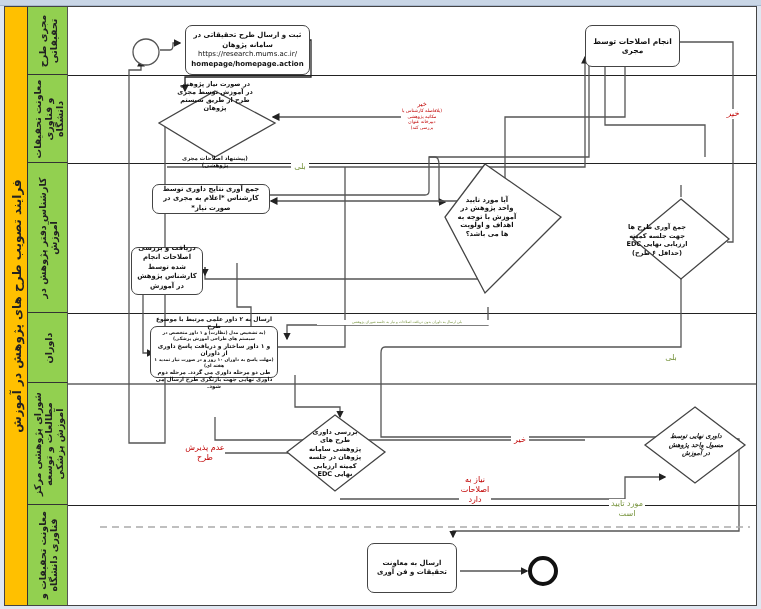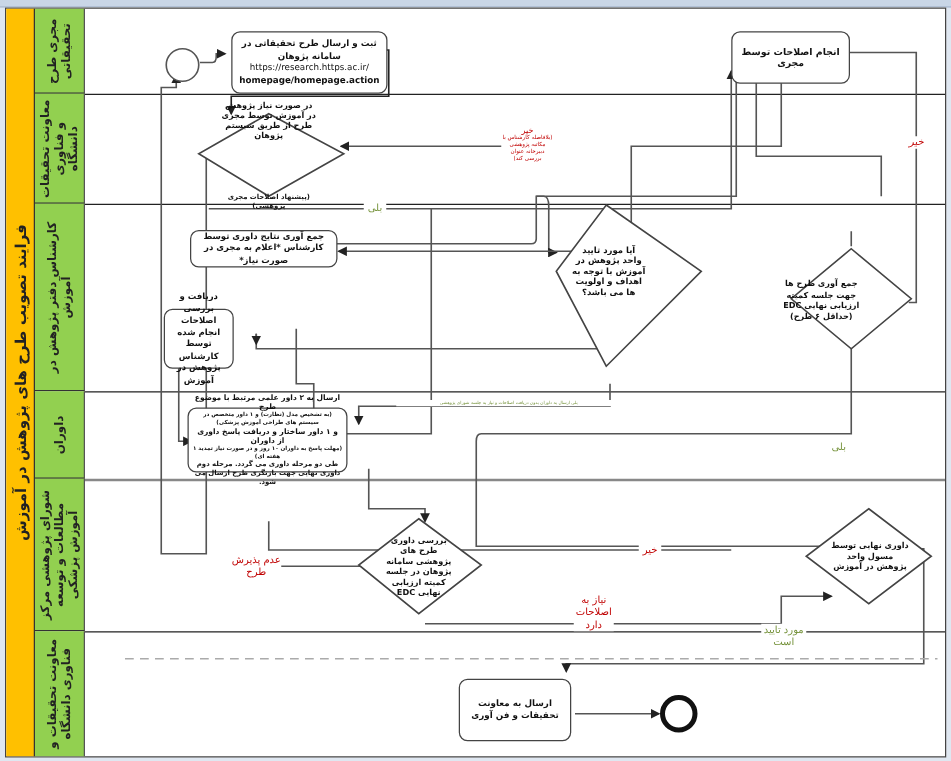--- a/index.html
+++ b/index.html
@@ -93,21 +93,21 @@
     <polygon points="480,157 556,210 480,286 440,210" fill="#fff" stroke="#444" stroke-width="1.3"></polygon>
     <polygon points="676,192 724,232 676,272 628,232" fill="#fff" stroke="#444" stroke-width="1.3"></polygon>
     <polygon points="330,408 380,445 330,484 282,445" fill="#fff" stroke="#444" stroke-width="1.3"></polygon>
     <polygon points="690,400 740,438 690,476 640,438" fill="#fff" stroke="#444" stroke-width="1.3"></polygon>
   </svg>
 
   <div class="node" style="left:127px;top:32px;width:28px;height:28px;"></div>
 
   <div class="node box" style="left:180px;top:18px;width:125px;height:50px;flex-direction:column;font-size:7px;">
     <div>ثبت و ارسال طرح تحقیقاتی در سامانه پژوهان</div>
-    <div style="direction:ltr;font-weight:normal;">https://research.https.ac.ir/</div>
+    <div style="direction:ltr;font-weight:normal;">https://research.mums.ac.ir/</div>
     <div style="direction:ltr;font-weight:bold;">homepage/homepage.action</div>
   </div>
 
   <div class="node box" style="left:580px;top:18px;width:95px;height:42px;">
     <span>انجام اصلاحات توسط مجری</span>
   </div>
 
   <div class="node" style="left:172px;top:84px;width:76px;height:66px;flex-direction:column;font-size:6.5px;line-height:8px;gap:43px;">
     <span>در صورت نیاز پژوهش در آموزش توسط مجری طرح از طریق سیستم پژوهان</span>
     <span class="tiny">(پیشنهاد اصلاحات مجری پژوهشی)</span>
@@ -118,37 +118,37 @@
   </div>
 
   <div class="node" style="left:618px;top:212px;width:68px;height:42px;font-size:6.5px;line-height:8.5px;">
     <span>جمع آوری طرح ها جهت جلسه کمیته ارزیابی نهایی EDC (حداقل ۶ طرح)</span>
   </div>
 
   <div class="node box" style="left:147px;top:177px;width:118px;height:30px;font-size:6.8px;">
     <span>جمع آوری نتایج داوری توسط کارشناس *اعلام به مجری در صورت نیاز*</span>
   </div>
 
-  <div class="node box" style="left:126px;top:240px;width:56px;height:48px;font-size:6.8px;">
+  <div class="node box" style="left:126px;top:240px;width:72px;height:48px;font-size:6.8px;align-items:flex-end;">
     <span>دریافت و بررسی اصلاحات انجام شده توسط کارشناس پژوهش در آموزش</span>
   </div>
 
   <div class="node box" style="left:145px;top:319px;width:128px;height:52px;flex-direction:column;font-size:6px;line-height:7.5px;">
     <span>ارسال به ۲ داور علمی مرتبط با موضوع طرح</span>
     <span class="tiny" style="font-size:4.5px;line-height:6px;">(به تشخیص مدل (نظارت) و ۱ داور متخصص در سیستم های طراحی آموزش پزشکی)</span>
     <span>و ۱ داور ساختار و دریافت پاسخ داوری از داوران</span>
     <span class="tiny" style="font-size:4.5px;line-height:6px;">(مهلت پاسخ به داوران ۱۰ روز و در صورت نیاز تمدید ۱ هفته ای)</span>
     <span style="font-size:5.5px;line-height:7px;">طی دو مرحله داوری می گردد. مرحله دوم داوری نهایی جهت بازنگری طرح ارسال می شود.</span>
   </div>
 
   <div class="node" style="left:302px;top:420px;width:56px;height:52px;font-size:6.5px;line-height:8.5px;">
     <span>بررسی داوری طرح های پژوهشی سامانه پژوهان در جلسه کمیته ارزیابی نهایی EDC</span>
   </div>
 
-  <div class="node" style="left:660px;top:420px;width:62px;height:36px;font-size:6.5px;line-height:8.5px;">
+  <div class="node" style="left:660px;top:420px;width:62px;height:36px;font-size:6.5px;line-height:8.5px;font-style:italic;">
     <span>داوری نهایی توسط مسول واحد پژوهش در آموزش</span>
   </div>
 
   <div class="node box" style="left:362px;top:536px;width:90px;height:50px;font-size:7px;">
     <span>ارسال به معاونت تحقیقات و فن آوری</span>
   </div>
 
   <div class="node" style="left:524px;top:550px;width:28px;height:28px;"></div>
 
   <div class="lbl red" style="left:396px;top:94px;width:42px;font-size:6.5px;line-height:7px;">

